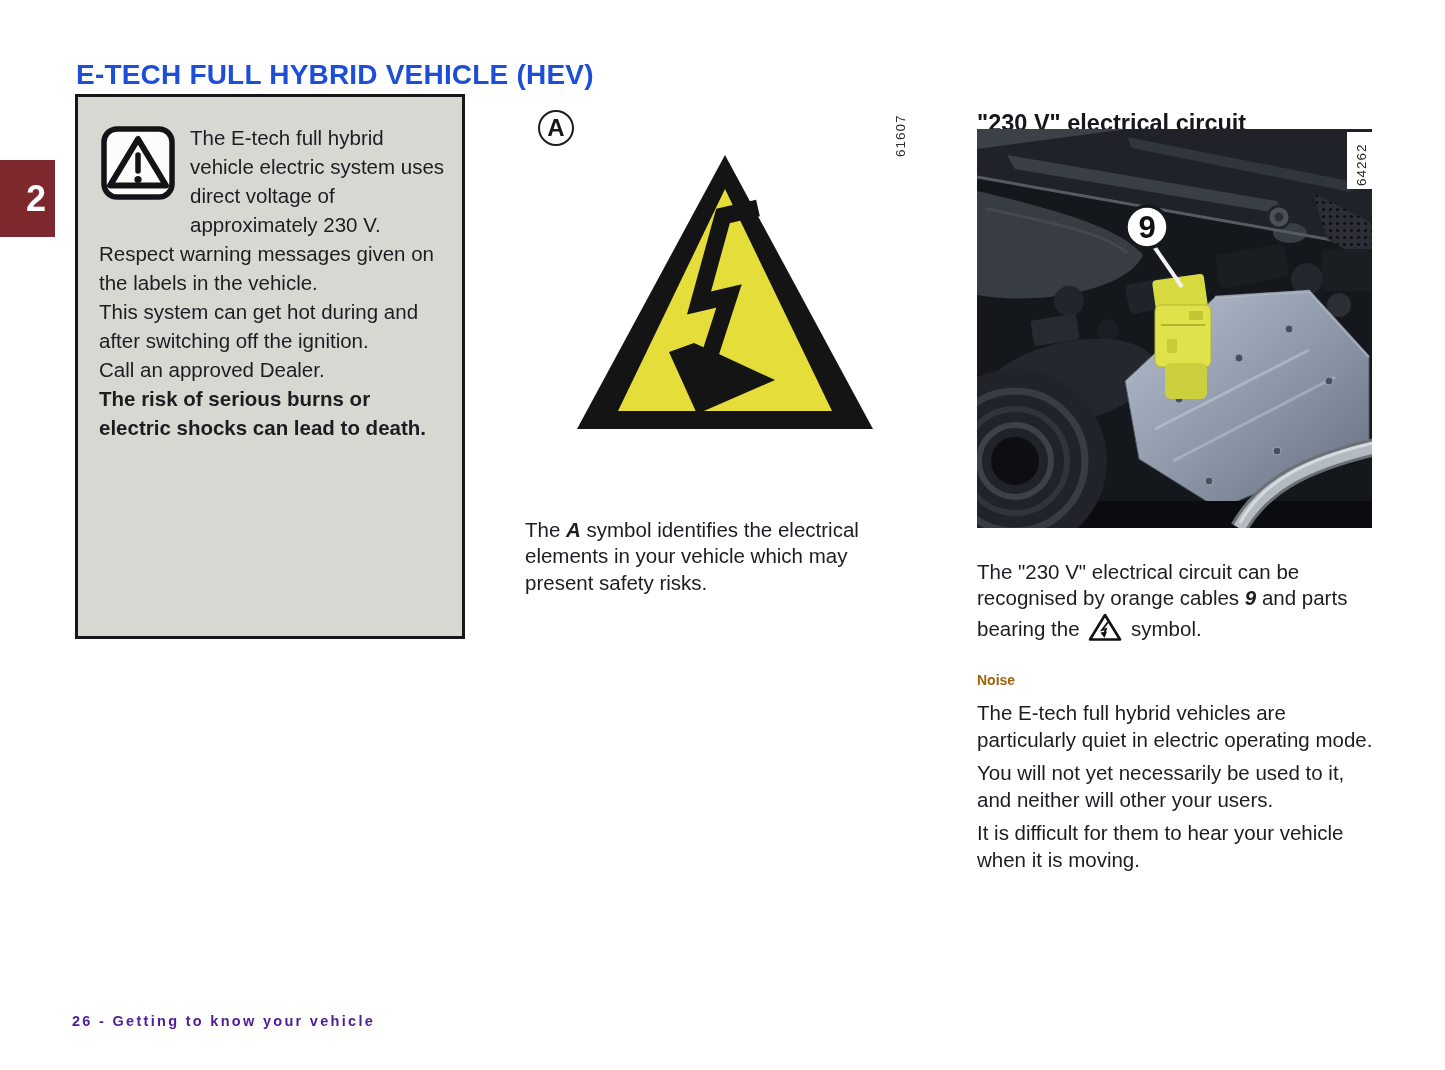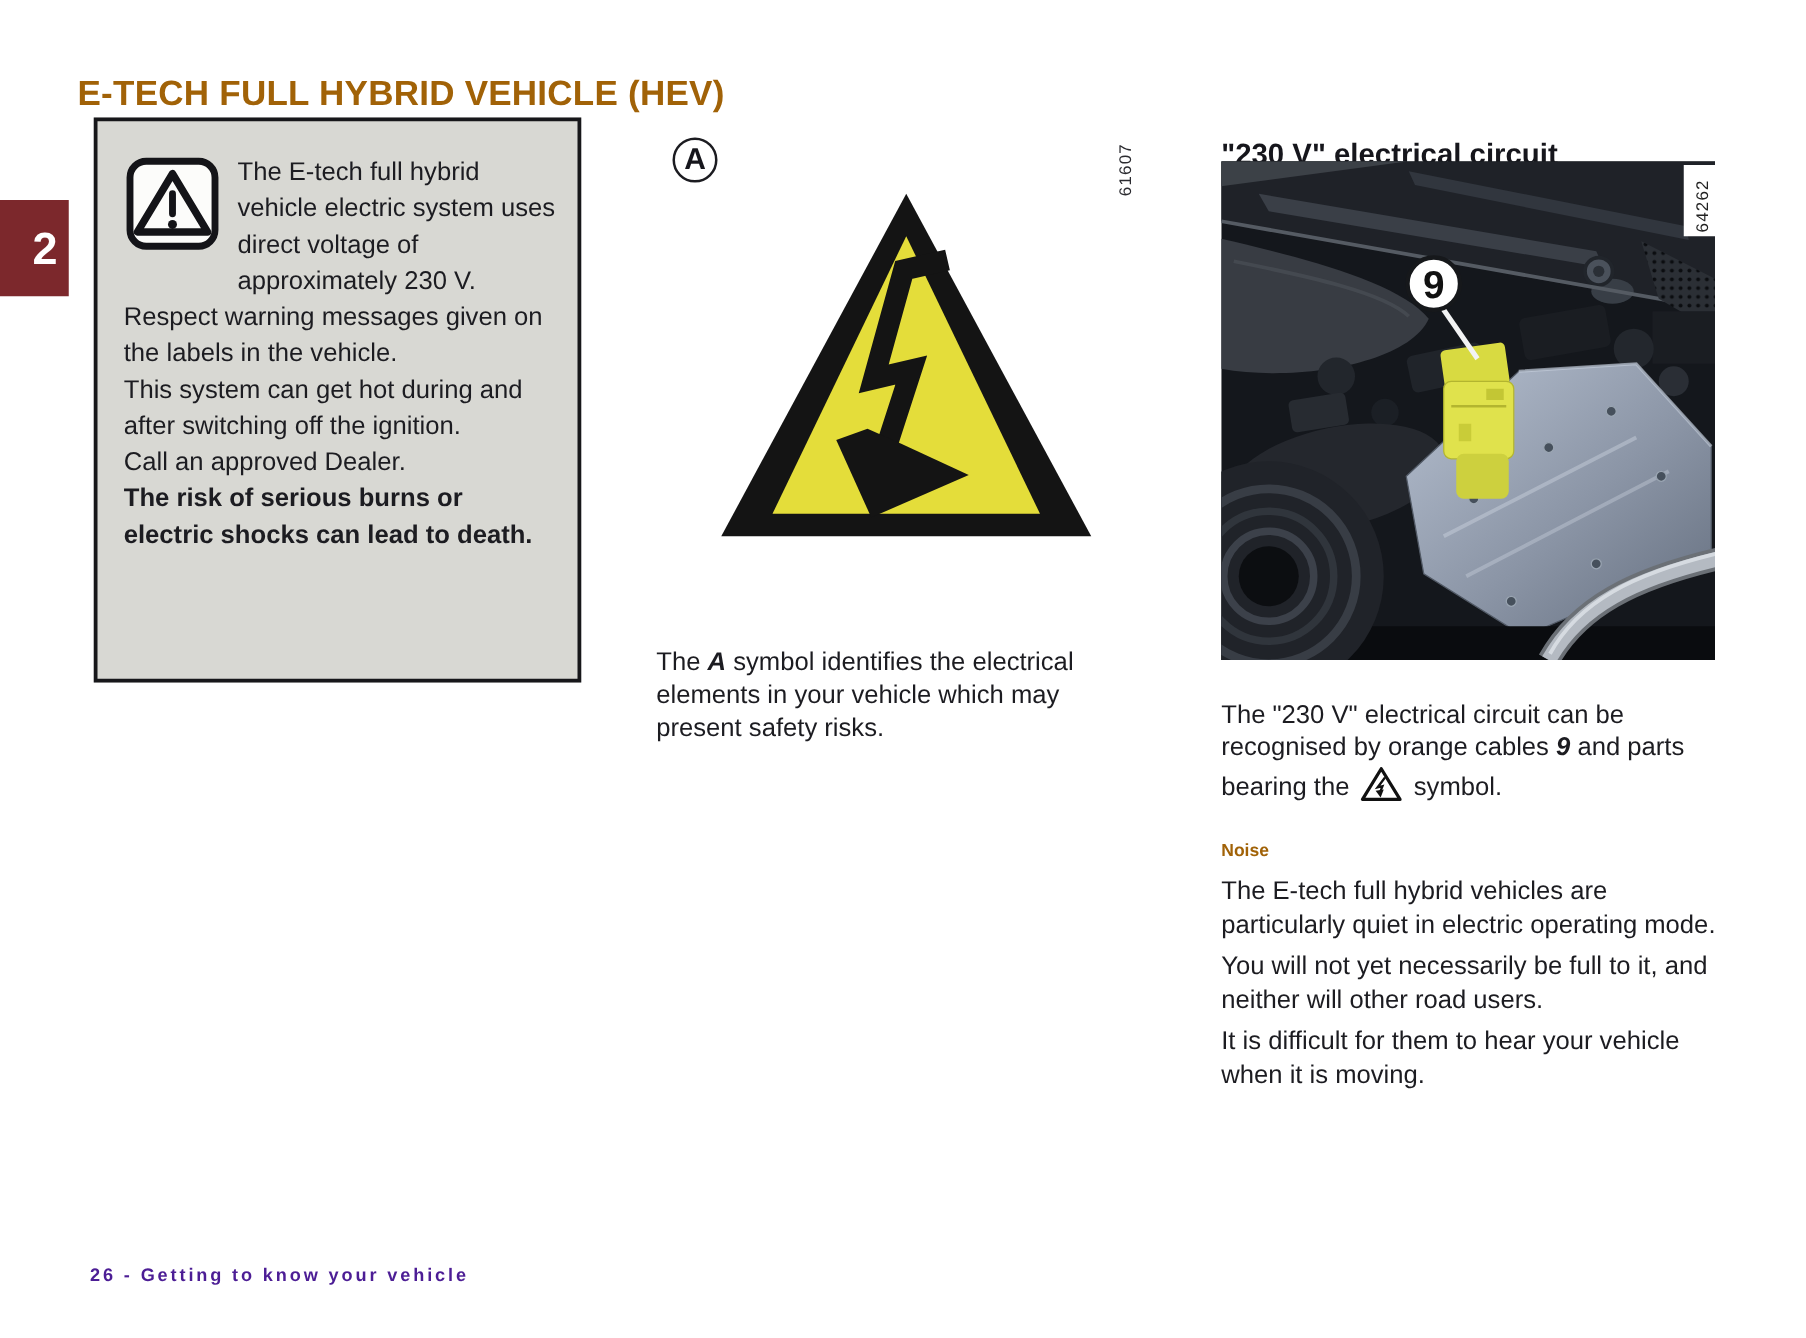--- a/index.html
+++ b/index.html
@@ -2,26 +2,26 @@
 <html><head>
 <meta charset="utf-8">
 <style>
   html,body{margin:0;padding:0;}
   body{
     width:1445px;height:1070px;position:relative;background:#ffffff;
     font-family:"Liberation Sans", sans-serif;color:#1c1c21;overflow:hidden;
   }
   .abs{position:absolute;}
   
-  .page-title{left:62px;top:40px;font-size:28px;font-weight:bold;color:#a16207;letter-spacing:.2px;}
+  .page-title{left:76px;top:40px;font-size:28px;font-weight:bold;color:#1d4ed8;letter-spacing:.2px;}
   
   .chapter-tab{left:0;top:160px;width:55px;height:77px;background:#7c282c;display:flex;align-items:center;justify-content:flex-end;padding-right:9px;box-sizing:border-box;}
   .chapter-tab span{color:#ffffff;font-size:36px;font-weight:bold;line-height:1;}
   
-  .warning-box{left:75px;top:94px;width:390px;height:452px;background:#d8d8d3;border:3px solid #17171a;box-sizing:border-box;padding:26px 16px 0 21px;}
+  .warning-box{left:75px;top:94px;width:390px;height:545px;background:#d8d8d3;border:3px solid #17171a;box-sizing:border-box;padding:26px 16px 0 21px;}
   .warning-box p{margin:0;font-size:20.5px;line-height:29px;}
   .warn-icon{position:absolute;left:21px;top:27px;width:78px;height:78px;}
   .warn-first{margin-left:91px !important;}
   .bold{font-weight:bold;}
   
   .fig-a-label{left:538px;top:110px;width:36px;height:36px;border:2.5px solid #1c1c21;border-radius:50%;display:flex;align-items:center;justify-content:center;font-weight:bold;font-size:24px;color:#16161c;box-sizing:border-box;background:#fff;}
   .vcode{font-size:13.5px;color:#2b2b30;writing-mode:vertical-rl;transform:rotate(180deg);letter-spacing:1px;}
   .code-a{left:893px;top:97px;height:60px;}
   .hv-triangle{left:573px;top:150px;}
   .fig-a-caption{left:525px;top:496px;width:386px;font-size:20.5px;line-height:26.5px;}
@@ -166,17 +166,17 @@
     <polyline points="20,10 14,18 18,17 16,22" fill="none" stroke="#111" stroke-width="1.8"></polyline>
     <polygon points="12.5,20.5 16.5,26 19,19.5" fill="#111"></polygon>
   </svg>
   <span>symbol.</span>
 </p>
 
 <h2 class="abs noise-heading">Noise</h2>
 
 <div class="abs noise-body">
   <p>The E-tech full hybrid vehicles are particularly quiet in electric operating mode.</p>
-  <p>You will not yet necessarily be full to it, and neither will other road users.</p>
+  <p>You will not yet necessarily be used to it, and neither will other your users.</p>
   <p>It is difficult for them to hear your vehicle when it is moving.</p>
 </div>
 
 <div class="abs page-footer">26 - Getting to know your vehicle</div>
 
 </body></html>

